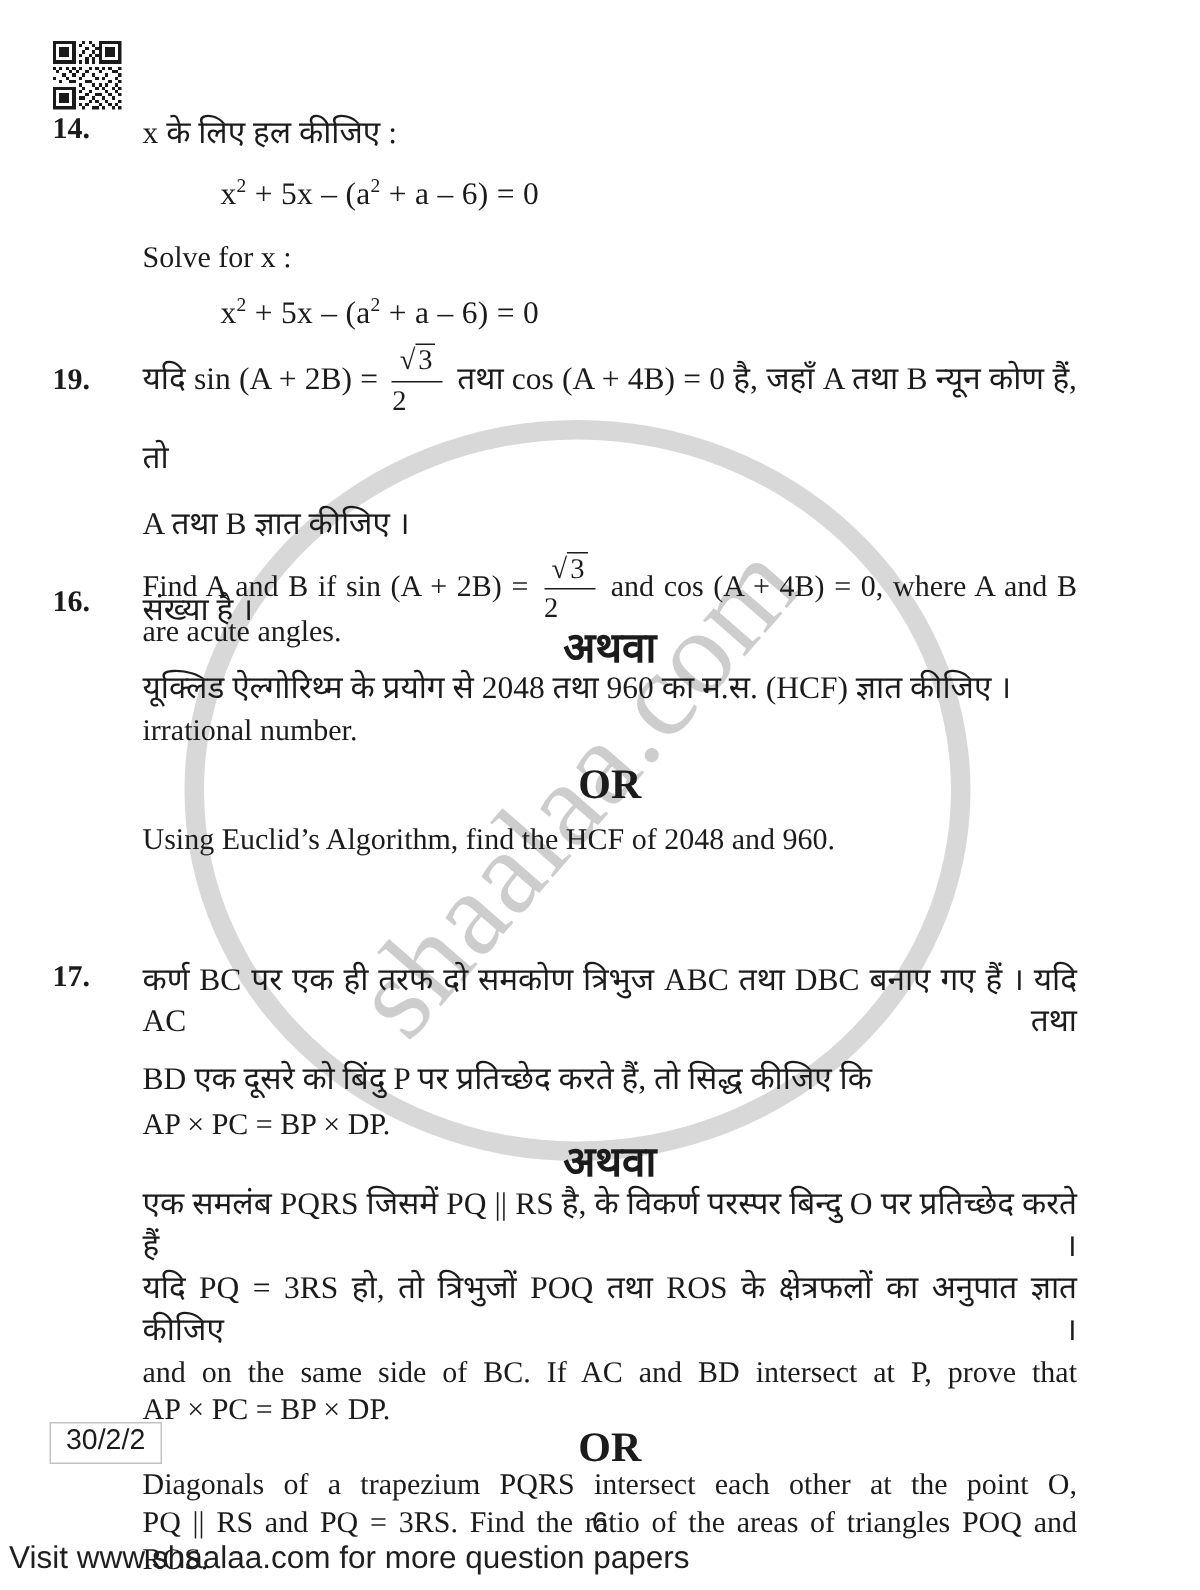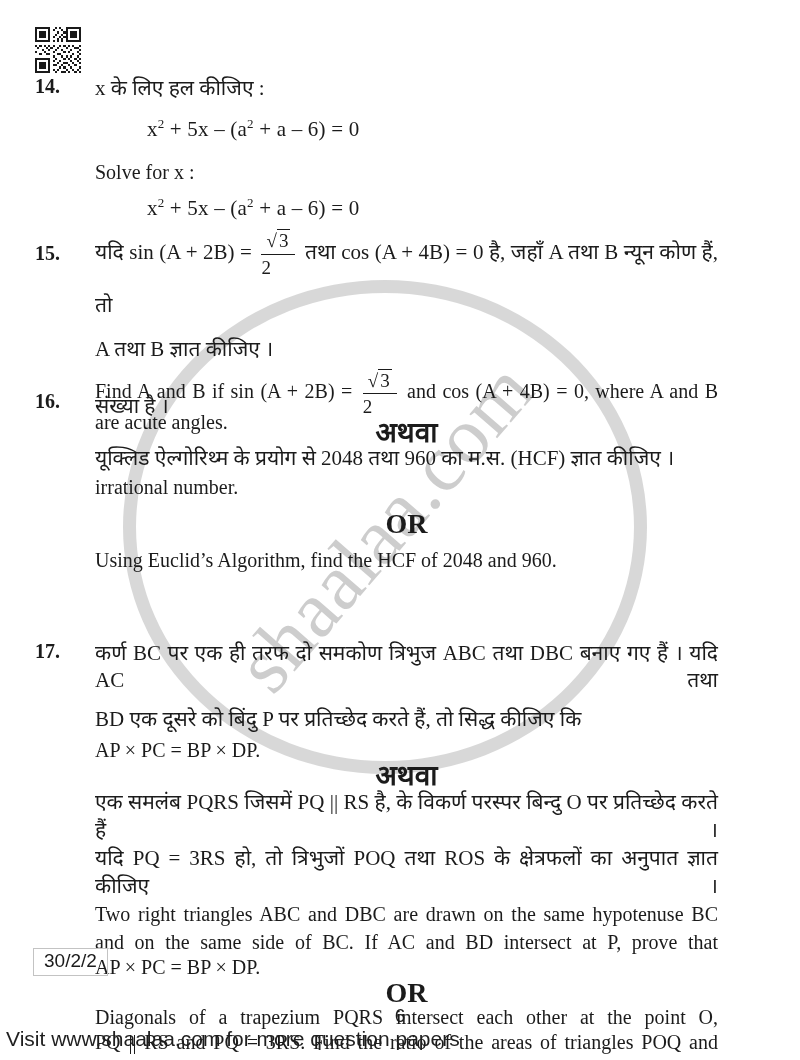--- a/index.html
+++ b/index.html
@@ -55,21 +55,21 @@
 
   <div class="q" style="top:75px">
     <span class="qnum">14.</span>
     <div class="ln hi">x के लिए हल कीजिए :</div>
     <div class="ln eqline" style="margin-top:12px"><span>x</span><sup>2</sup><span> + 5x – (a</span><sup>2</sup><span> + a – 6) = 0</span></div>
     <div class="ln en" style="margin-top:16px">Solve for x :</div>
     <div class="ln eqline" style="margin-top:8px"><span>x</span><sup>2</sup><span> + 5x – (a</span><sup>2</sup><span> + a – 6) = 0</span></div>
   </div>
 
   <div class="q q15" style="top:226px">
-    <span class="qnum">15.</span>
+    <span class="qnum">19.</span>
     <div class="ln hi just fracline"><span>यदि sin (A + 2B) = </span><span class="frac"><span class="fnum"><span class="rt"><span>√</span><span class="vin">3</span></span></span><span class="fden">2</span></span><span> तथा cos (A + 4B) = 0 है, जहाँ A तथा B न्यून कोण हैं, तो</span></div>
     <div class="ln hi" style="margin-top:5px">A तथा B ज्ञात कीजिए ।</div>
     <div class="ln en just fracline" style="margin-top:2px"><span>Find A and B if sin (A + 2B) = </span><span class="frac"><span class="fnum"><span class="rt"><span>√</span><span class="vin">3</span></span></span><span class="fden">2</span></span><span> and cos (A + 4B) = 0, where A and B</span></div>
     <div class="ln en" style="margin-top:-8px">are acute angles.</div>
   </div>
 
   <div class="q" style="top:390px">
     <span class="qnum">16.</span>
     <div class="ln hi" style="margin-top:3px">संख्या है ।</div>
     <div class="orln hi" style="margin-top:0">अथवा</div>
@@ -80,21 +80,20 @@
   </div>
 
   <div class="q" style="top:640px">
     <span class="qnum">17.</span>
     <div class="ln hi just">कर्ण BC पर एक ही तरफ दो समकोण त्रिभुज ABC तथा DBC बनाए गए हैं । यदि AC तथा</div>
     <div class="ln hi" style="margin-top:12px">BD एक दूसरे को बिंदु P पर प्रतिच्छेद करते हैं, तो सिद्ध कीजिए कि</div>
     <div class="ln" style="margin-top:5px">AP × PC = BP × DP.</div>
     <div class="orln hi" style="margin-top:0">अथवा</div>
     <div class="ln hi just" style="margin-top:0;line-height:28px">एक समलंब PQRS जिसमें PQ || RS है, के विकर्ण परस्पर बिन्दु O पर प्रतिच्छेद करते हैं ।</div>
     <div class="ln hi just" style="margin-top:0;line-height:28px">यदि PQ = 3RS हो, तो त्रिभुजों POQ तथा ROS के क्षेत्रफलों का अनुपात ज्ञात कीजिए ।</div>
-    <div class="ln en just" style="margin-top:2px">Two right triangles ABC and DBC are drawn on the same hypotenuse BC</div>
     <div class="ln en just" style="margin-top:3px">and on the same side of BC. If AC and BD intersect at P, prove that</div>
     <div class="ln en" style="margin-top:0">AP × PC = BP × DP.</div>
     <div class="orln" style="margin-top:0">OR</div>
     <div class="ln en just" style="margin-top:0">Diagonals of a trapezium PQRS intersect each other at the point O,</div>
     <div class="ln en just" style="margin-top:0">PQ || RS and PQ = 3RS. Find the ratio of the areas of triangles POQ and</div>
     <div class="ln en" style="margin-top:0">ROS.</div>
   </div>
 
   <div class="paper-code">30/2/2</div>
   <div class="page-num">6</div>

